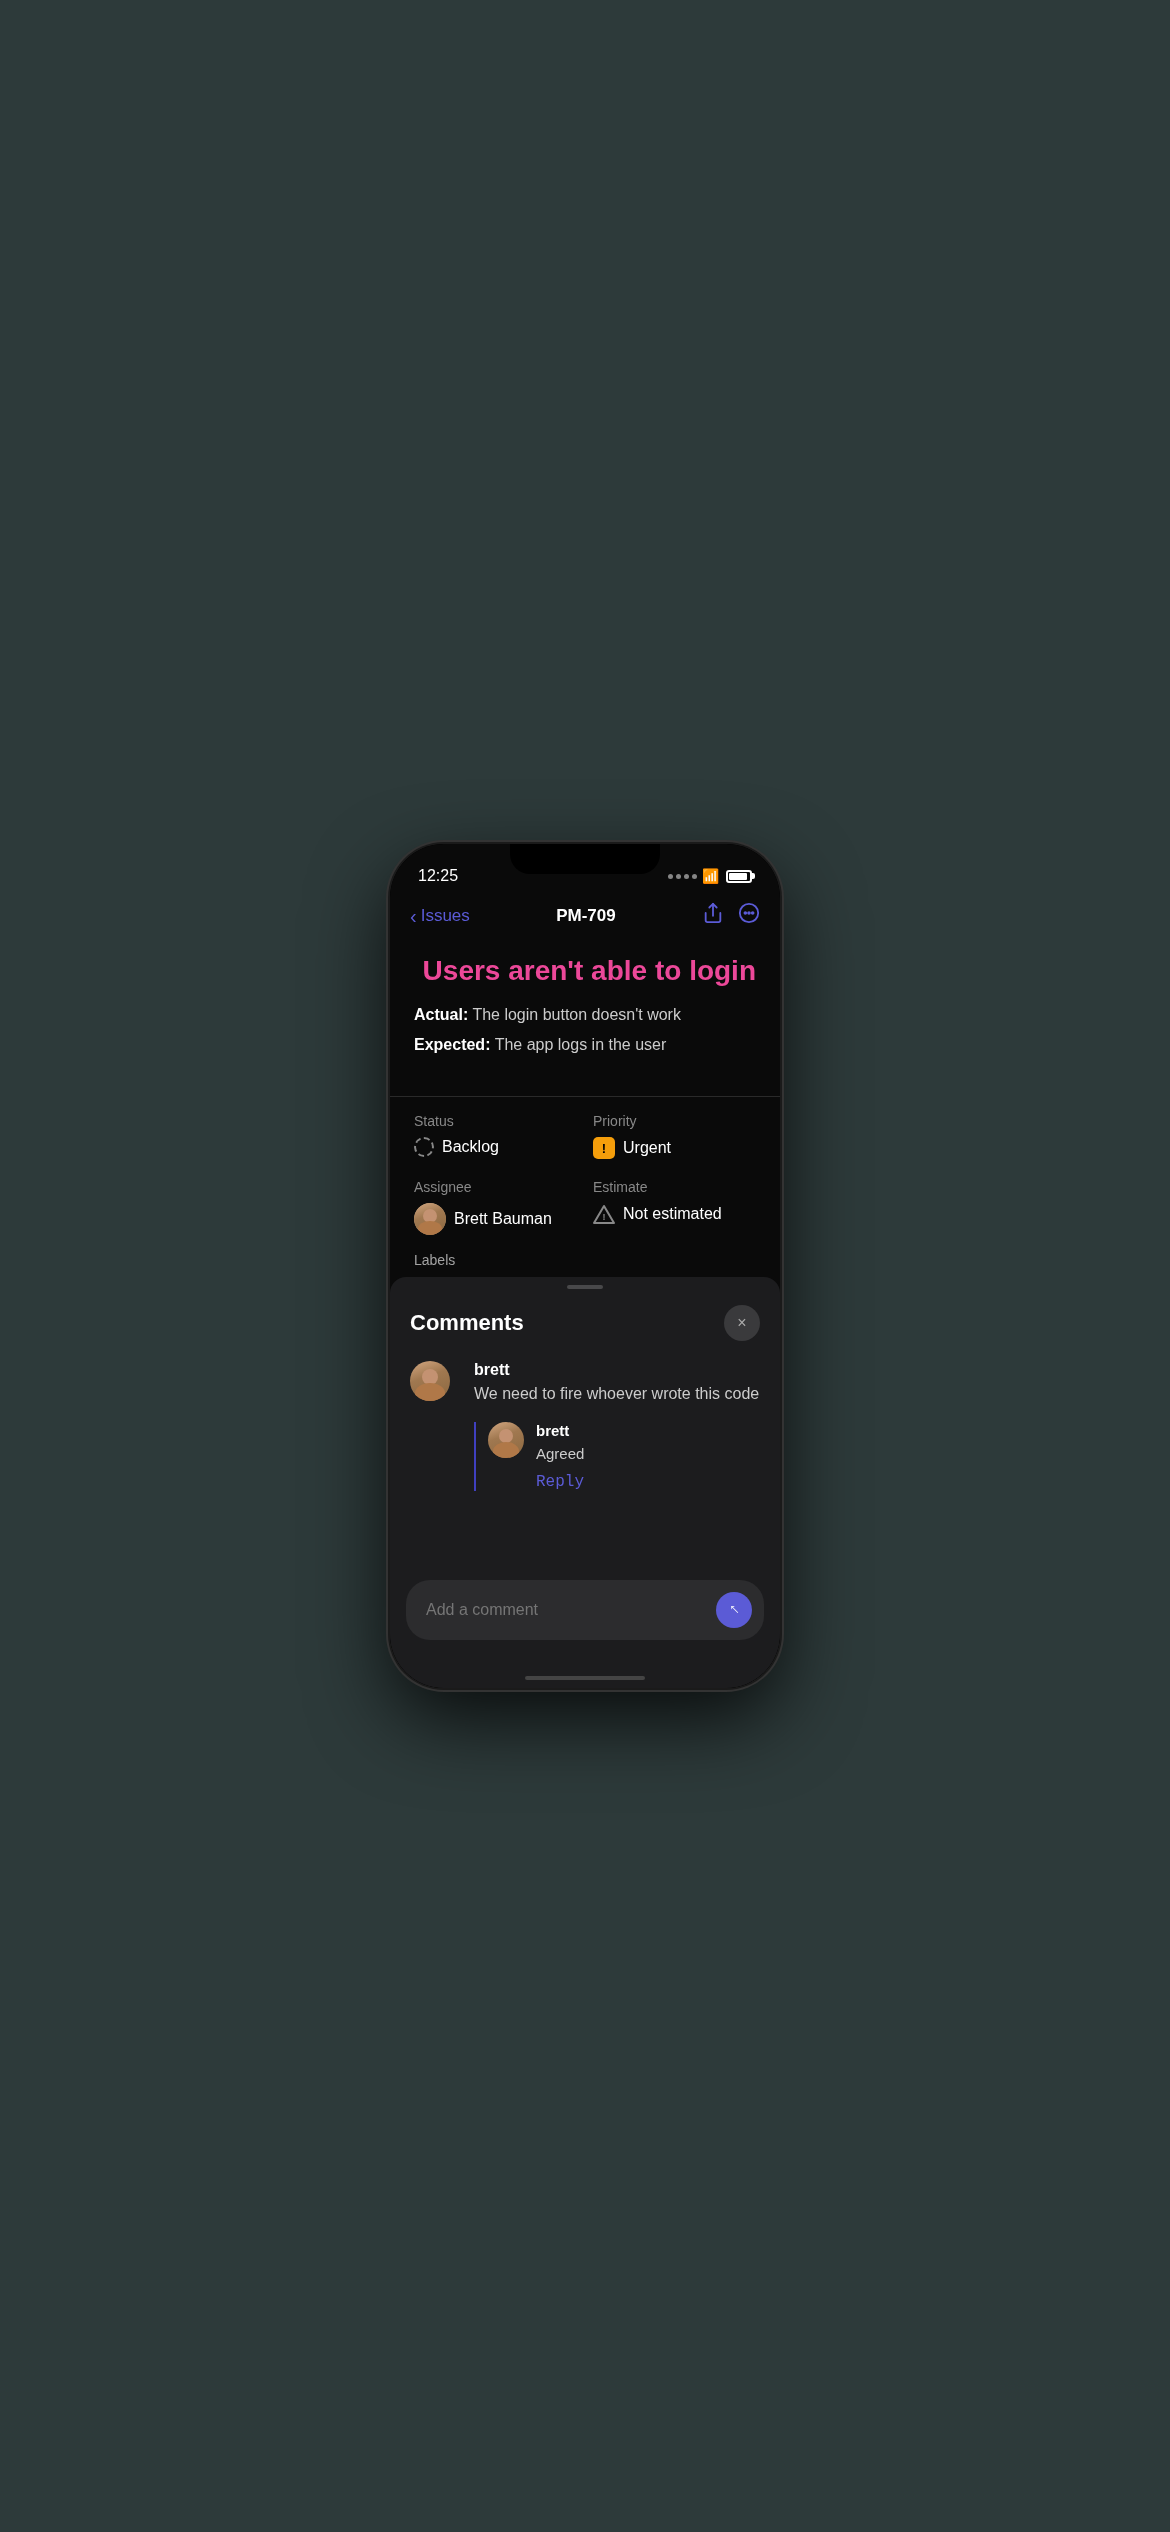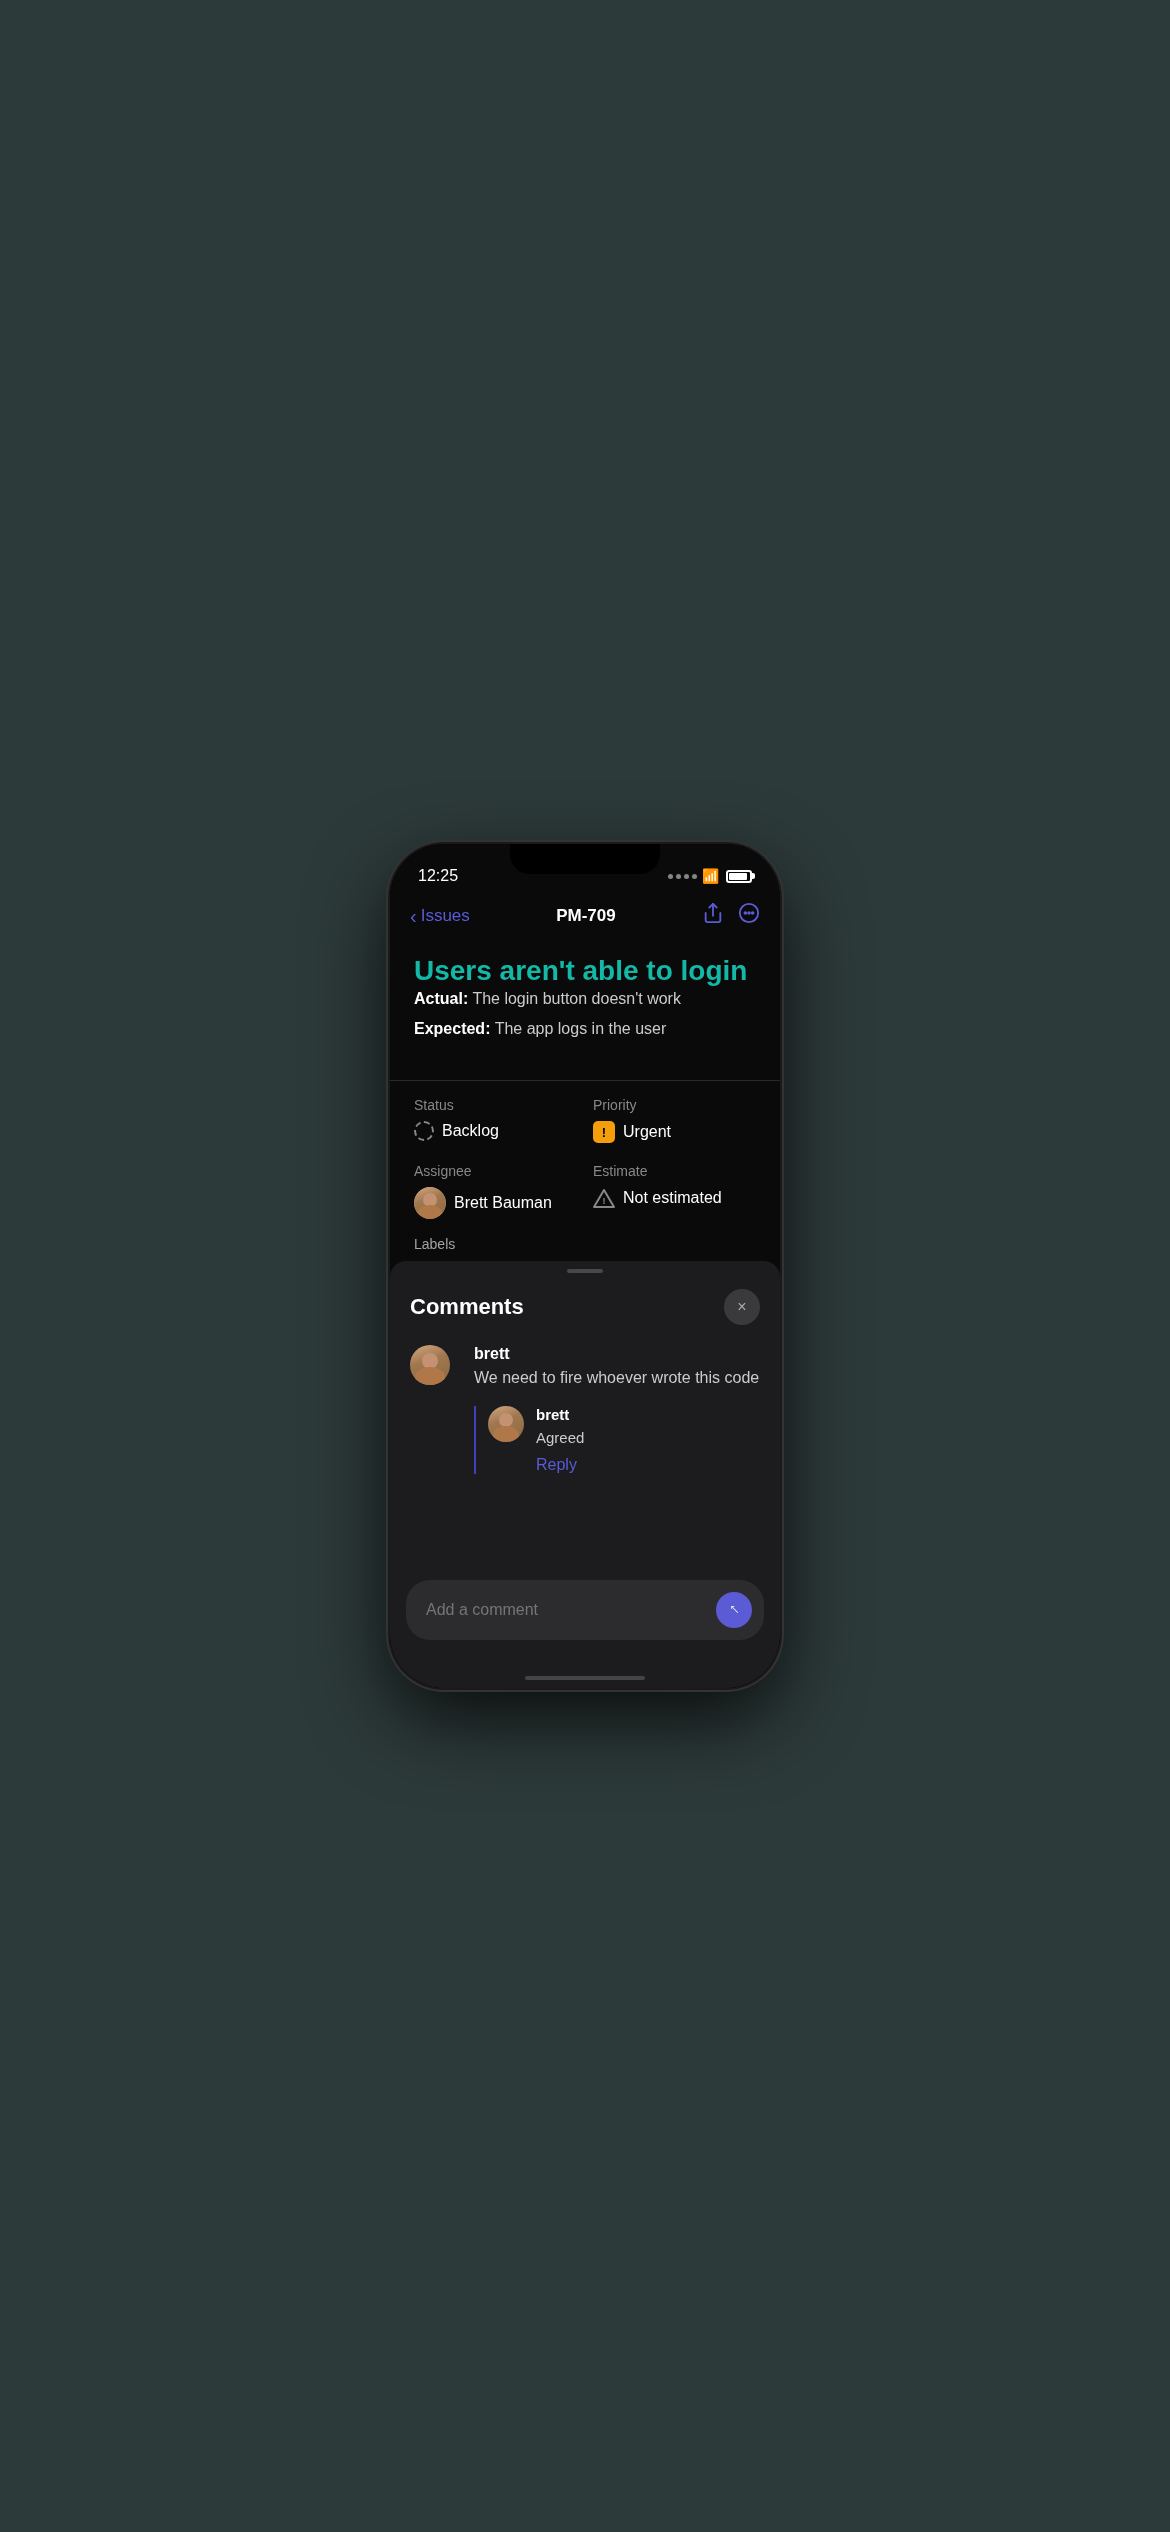--- a/index.html
+++ b/index.html
@@ -159,24 +159,26 @@
       cursor: pointer;
     }
 
     
     .issue-content {
       padding: 16px 24px;
       flex-shrink: 0;
     }
 
     .issue-title {
-      color: #14b8a6;
+      color: #ec4899;
       font-size: 28px;
       font-weight: 700;
       line-height: 1.2;
+      margin-bottom: 16px;
+      text-align: right;
     }
 
     .issue-field {
       color: #ccc;
       font-size: 16px;
       margin-bottom: 8px;
       line-height: 1.4;
     }
 
     .issue-field strong {
@@ -478,20 +480,21 @@
       font-size: 15px;
       line-height: 1.4;
       margin-bottom: 8px;
     }
 
     .reply-btn {
       color: #5b5bd6;
       font-size: 16px;
       font-weight: 500;
       cursor: pointer;
+      font-family: Liberation Mono, monospace;
     }
 
     
     .comment-input-area {
       padding: 12px 16px 28px;
       background: #1c1c1e;
       flex-shrink: 0;
     }
 
     .comment-input-wrapper {

